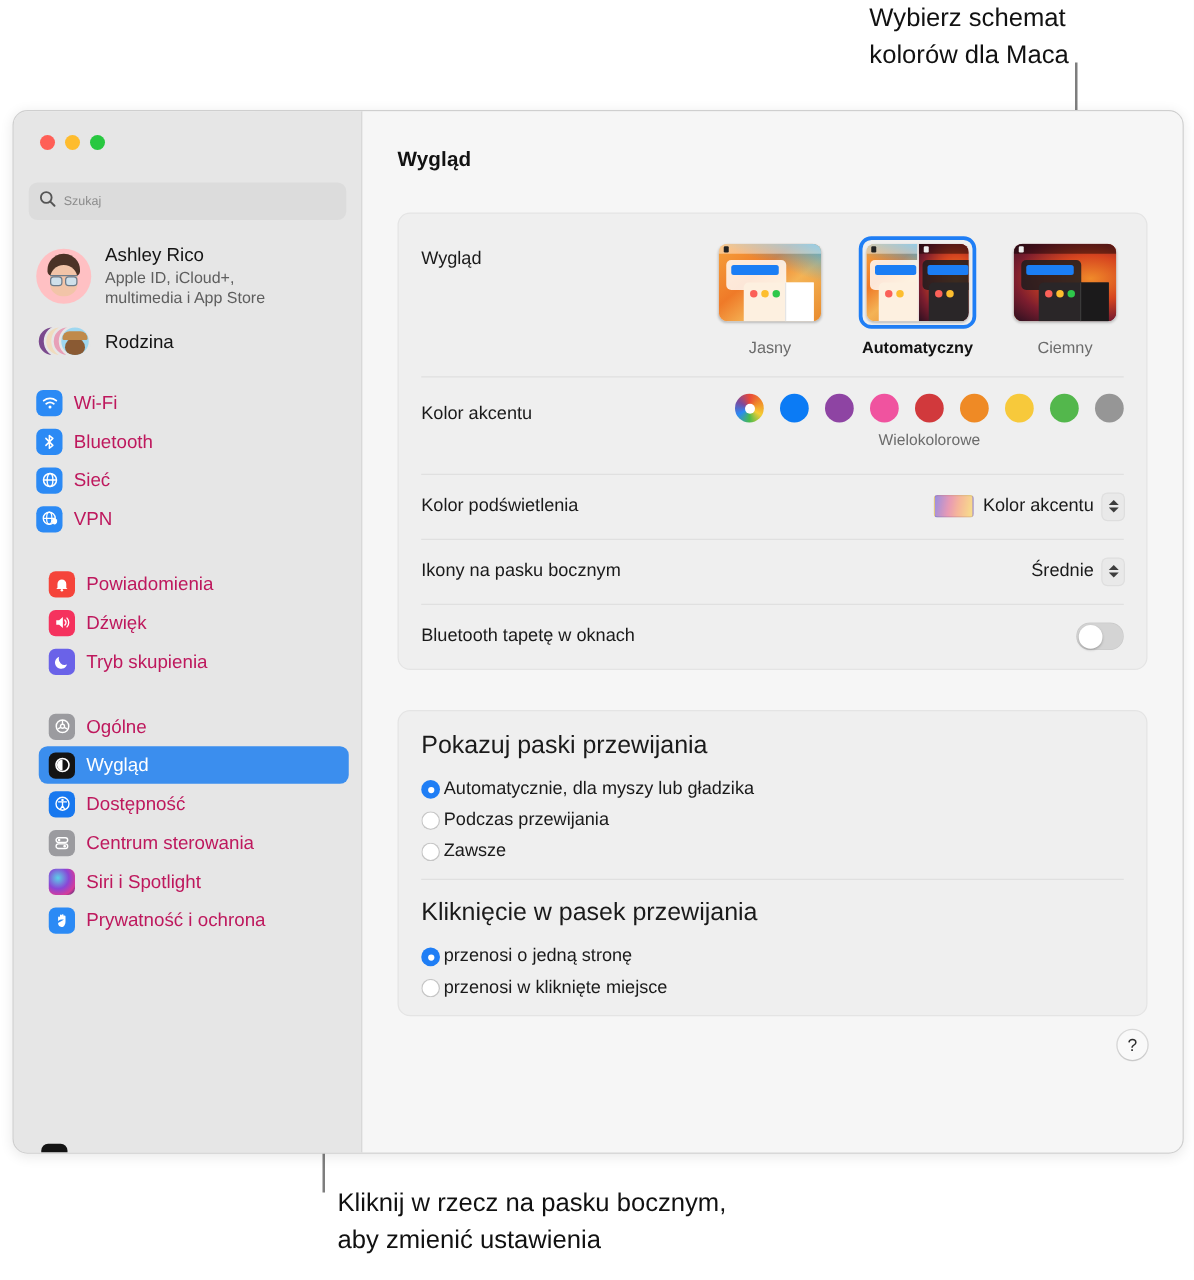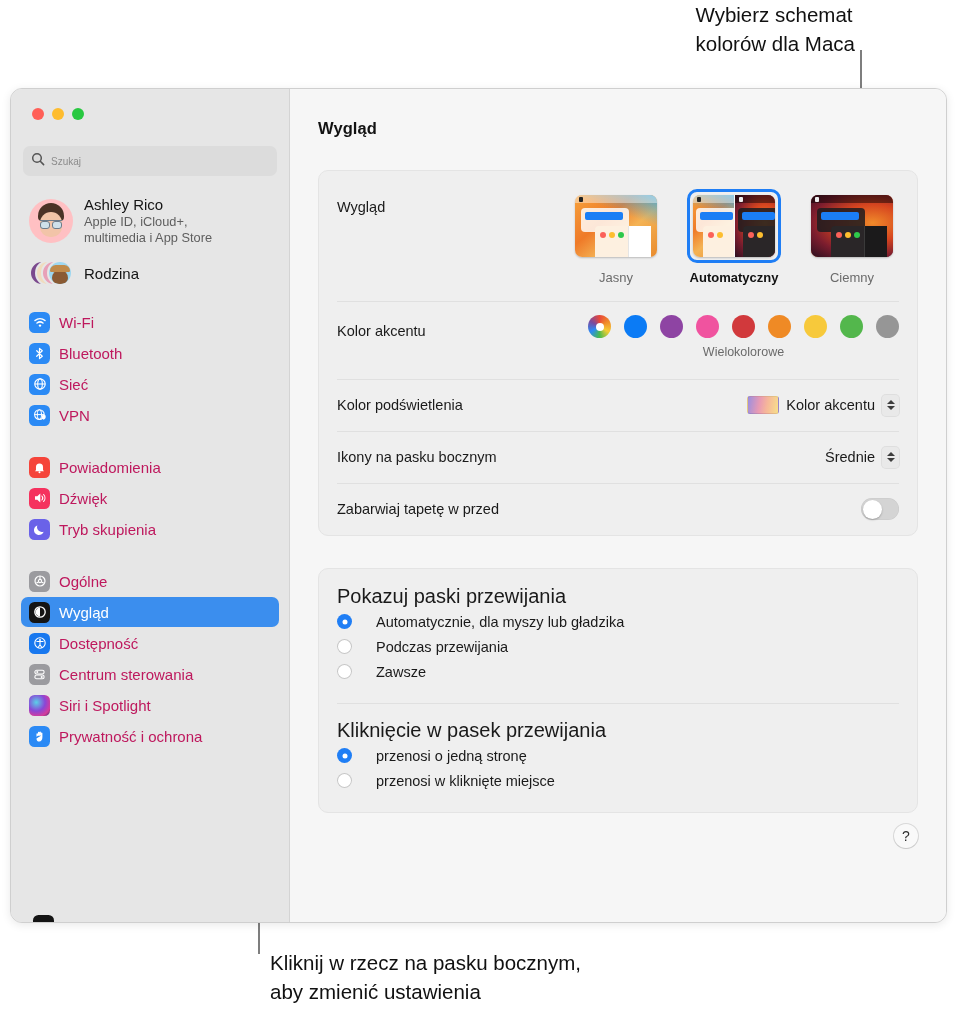--- a/index.html
+++ b/index.html
@@ -172,21 +172,21 @@
     content: ""; position: absolute; left: 3px; top: 8px; width: 16px; height: 14px;
     background: #8a5a33; border-radius: 8px 8px 6px 6px;
   }
   .family-stack i:nth-child(4)::after {
     content: ""; position: absolute; left: 1px; top: 3px; width: 20px; height: 7px;
     background: #c08a4a; border-radius: 9px 9px 2px 2px;
   }
   .family-label { font-size: 15px; color: #141414; }
 
   .nav-group { margin-top: 16px; }
-  .nav-group.gap { margin-top: 22px; }
+  .nav-group.gap { margin-top: 22px; margin-left: 10px; }
   .nav-item {
     display: flex; align-items: center; gap: 9px;
     height: 30px;
     margin: 1px 10px;
     padding: 0 8px;
     border-radius: 7px;
     cursor: default;
   }
   .nav-item.selected { background: #3b8eee; }
   .nav-item.selected .nav-label { color: #ffffff; }
@@ -383,21 +383,21 @@
     background: #fff; box-shadow: 0 1px 2px rgba(0,0,0,0.25);
   }
 
   
   .radio-section { padding: 16px 18px 14px 18px; position: relative; }
   .radio-section + .radio-section::before {
     content: ""; position: absolute; left: 18px; right: 18px; top: 0;
     height: 1px; background: #e0e0e0;
   }
   .radio-title { font-size: 20px; color: #1a1a1a; margin-bottom: 6px; }
-  .radio-row { display: flex; align-items: flex-start; gap: 24px; height: 25px; }
+  .radio-row { display: flex; align-items: flex-end; gap: 3px; height: 25px; }
   .radio {
     width: 15px; height: 15px; border-radius: 50%;
     background: #fff; box-shadow: inset 0 0 0 1px #c6c6c6;
     flex: 0 0 15px; position: relative;
   }
   .radio.on { background: #1f7ef5; box-shadow: none; }
   .radio.on::after {
     content: ""; position: absolute; left: 50%; top: 50%;
     transform: translate(-50%,-50%);
     width: 5px; height: 5px; border-radius: 50%; background: #fff;
@@ -721,21 +721,21 @@
             <span>Średnie</span>
             <span class="stepper">
               <span class="chev up"></span>
                 <span class="chev down"></span>
             </span>
           </div>
         </div>
       </div>
 
       <div class="row">
-        <div class="row-label">Zabarwiaj tapetę w przed</div>
+        <div class="row-label">Bluetooth tapetę w oknach</div>
         <div class="row-right">
           <div class="toggle">
             <div class="knob"></div>
           </div>
         </div>
       </div>
 
     </div>
 
     <div class="card">

